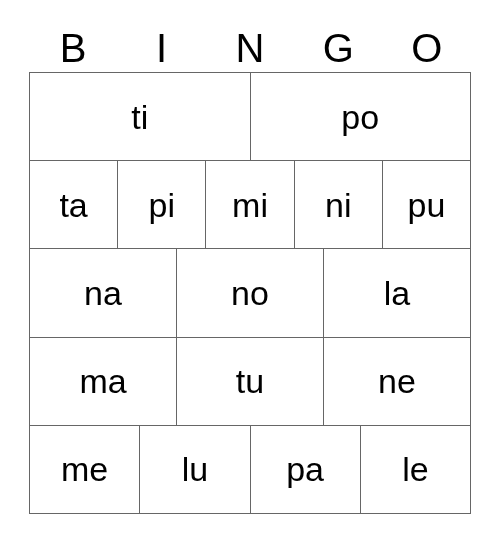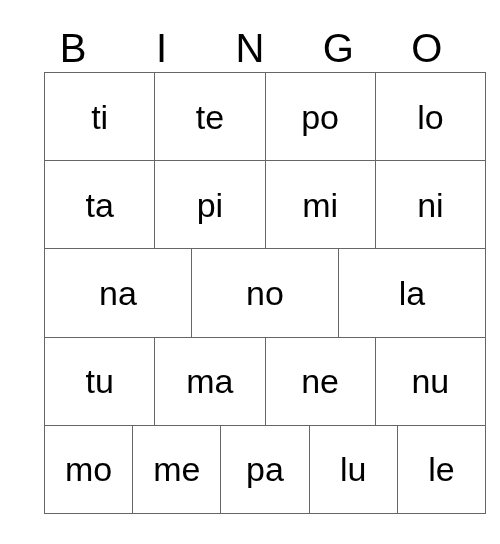--- a/index.html
+++ b/index.html
@@ -33,21 +33,21 @@
     align-items: center;
     justify-content: center;
     font-size: 40px;
     line-height: 1;
     color: #000000;
     font-weight: 400;
     letter-spacing: 0px;
   }
   .grid {
     position: absolute;
-    left: 44px;
+    left: 29px;
     top: 72px;
     width: 442px;
     height: 442px;
     border-top: 1px solid #666666;
     border-left: 1px solid #666666;
     box-sizing: border-box;
     background: #ffffff;
   }
   .grid-row {
     display: flex;
@@ -79,48 +79,45 @@
     <div class="header-cell">I</div>
     <div class="header-cell">N</div>
     <div class="header-cell">G</div>
     <div class="header-cell">O</div>
   </div>
 
   <div class="grid">
 
     <div class="grid-row">
       <div class="grid-cell">ti</div>
-      <div class="grid-cell">te</div>
       <div class="grid-cell">po</div>
-      <div class="grid-cell">lo</div>
     </div>
 
     <div class="grid-row">
       <div class="grid-cell">ta</div>
       <div class="grid-cell">pi</div>
       <div class="grid-cell">mi</div>
       <div class="grid-cell">ni</div>
+      <div class="grid-cell">pu</div>
     </div>
 
     <div class="grid-row">
       <div class="grid-cell">na</div>
       <div class="grid-cell">no</div>
       <div class="grid-cell">la</div>
     </div>
 
     <div class="grid-row">
+      <div class="grid-cell">ma</div>
       <div class="grid-cell">tu</div>
-      <div class="grid-cell">ma</div>
       <div class="grid-cell">ne</div>
-      <div class="grid-cell">nu</div>
     </div>
 
     <div class="grid-row">
-      <div class="grid-cell">mo</div>
       <div class="grid-cell">me</div>
+      <div class="grid-cell">lu</div>
       <div class="grid-cell">pa</div>
-      <div class="grid-cell">lu</div>
       <div class="grid-cell">le</div>
     </div>
 
   </div>
 
 </div>
 
 </body></html>

